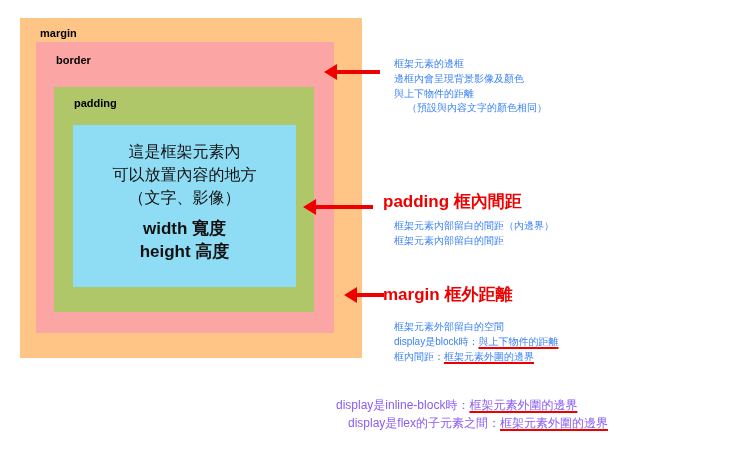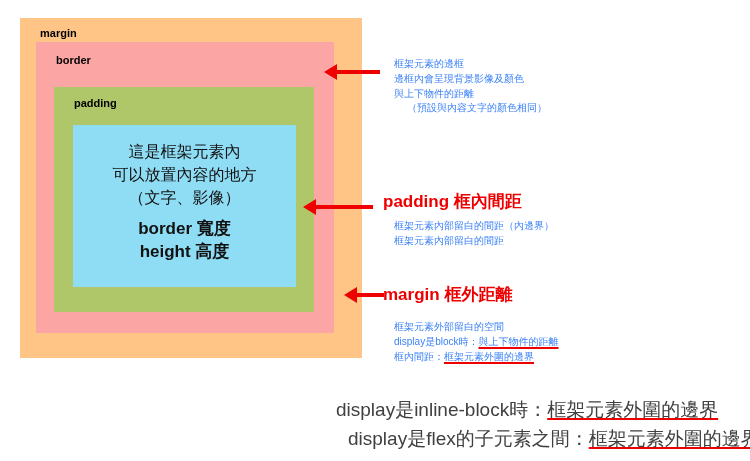--- a/index.html
+++ b/index.html
@@ -63,21 +63,21 @@
   .u-red{
     text-decoration:underline;
     text-decoration-color:#ee0000;
     text-decoration-thickness:2px;
     text-underline-offset:2px;
   }
 
   
   .bottom{
     position:absolute;left:336px;top:396px;width:414px;
-    font-size:19px;color:#404040;line-height:1.5;
+    font-size:12px;color:#8b5cf6;line-height:1.5;
   }
   .bottom div{white-space:nowrap;}
   #bottom-line-2{padding-left:12px;}
 </style>
 </head>
 <body>
 
 <div class="boxdiagram">
 
   <div class="lvl" id="margin-box">
@@ -87,21 +87,21 @@
       <span class="lvl-label" id="border-label">border</span>
 
       <div class="lvl" id="padding-box">
         <span class="lvl-label" id="padding-label">padding</span>
 
         <div class="lvl" id="content-box">
           <div class="content-line">這是框架元素內</div>
           <div class="content-line">可以放置內容的地方</div>
           <div class="content-line">（文字、影像）</div>
           <div class="content-gap"></div>
-          <div class="content-line bold">border 寬度</div>
+          <div class="content-line bold">width 寬度</div>
           <div class="content-line bold">height 高度</div>
         </div>
       </div>
     </div>
   </div>
 </div>
 
 <div class="arrow" id="arrow-border"></div>
 <div class="arrow" id="arrow-padding"></div>
 <div class="arrow" id="arrow-margin"></div>

